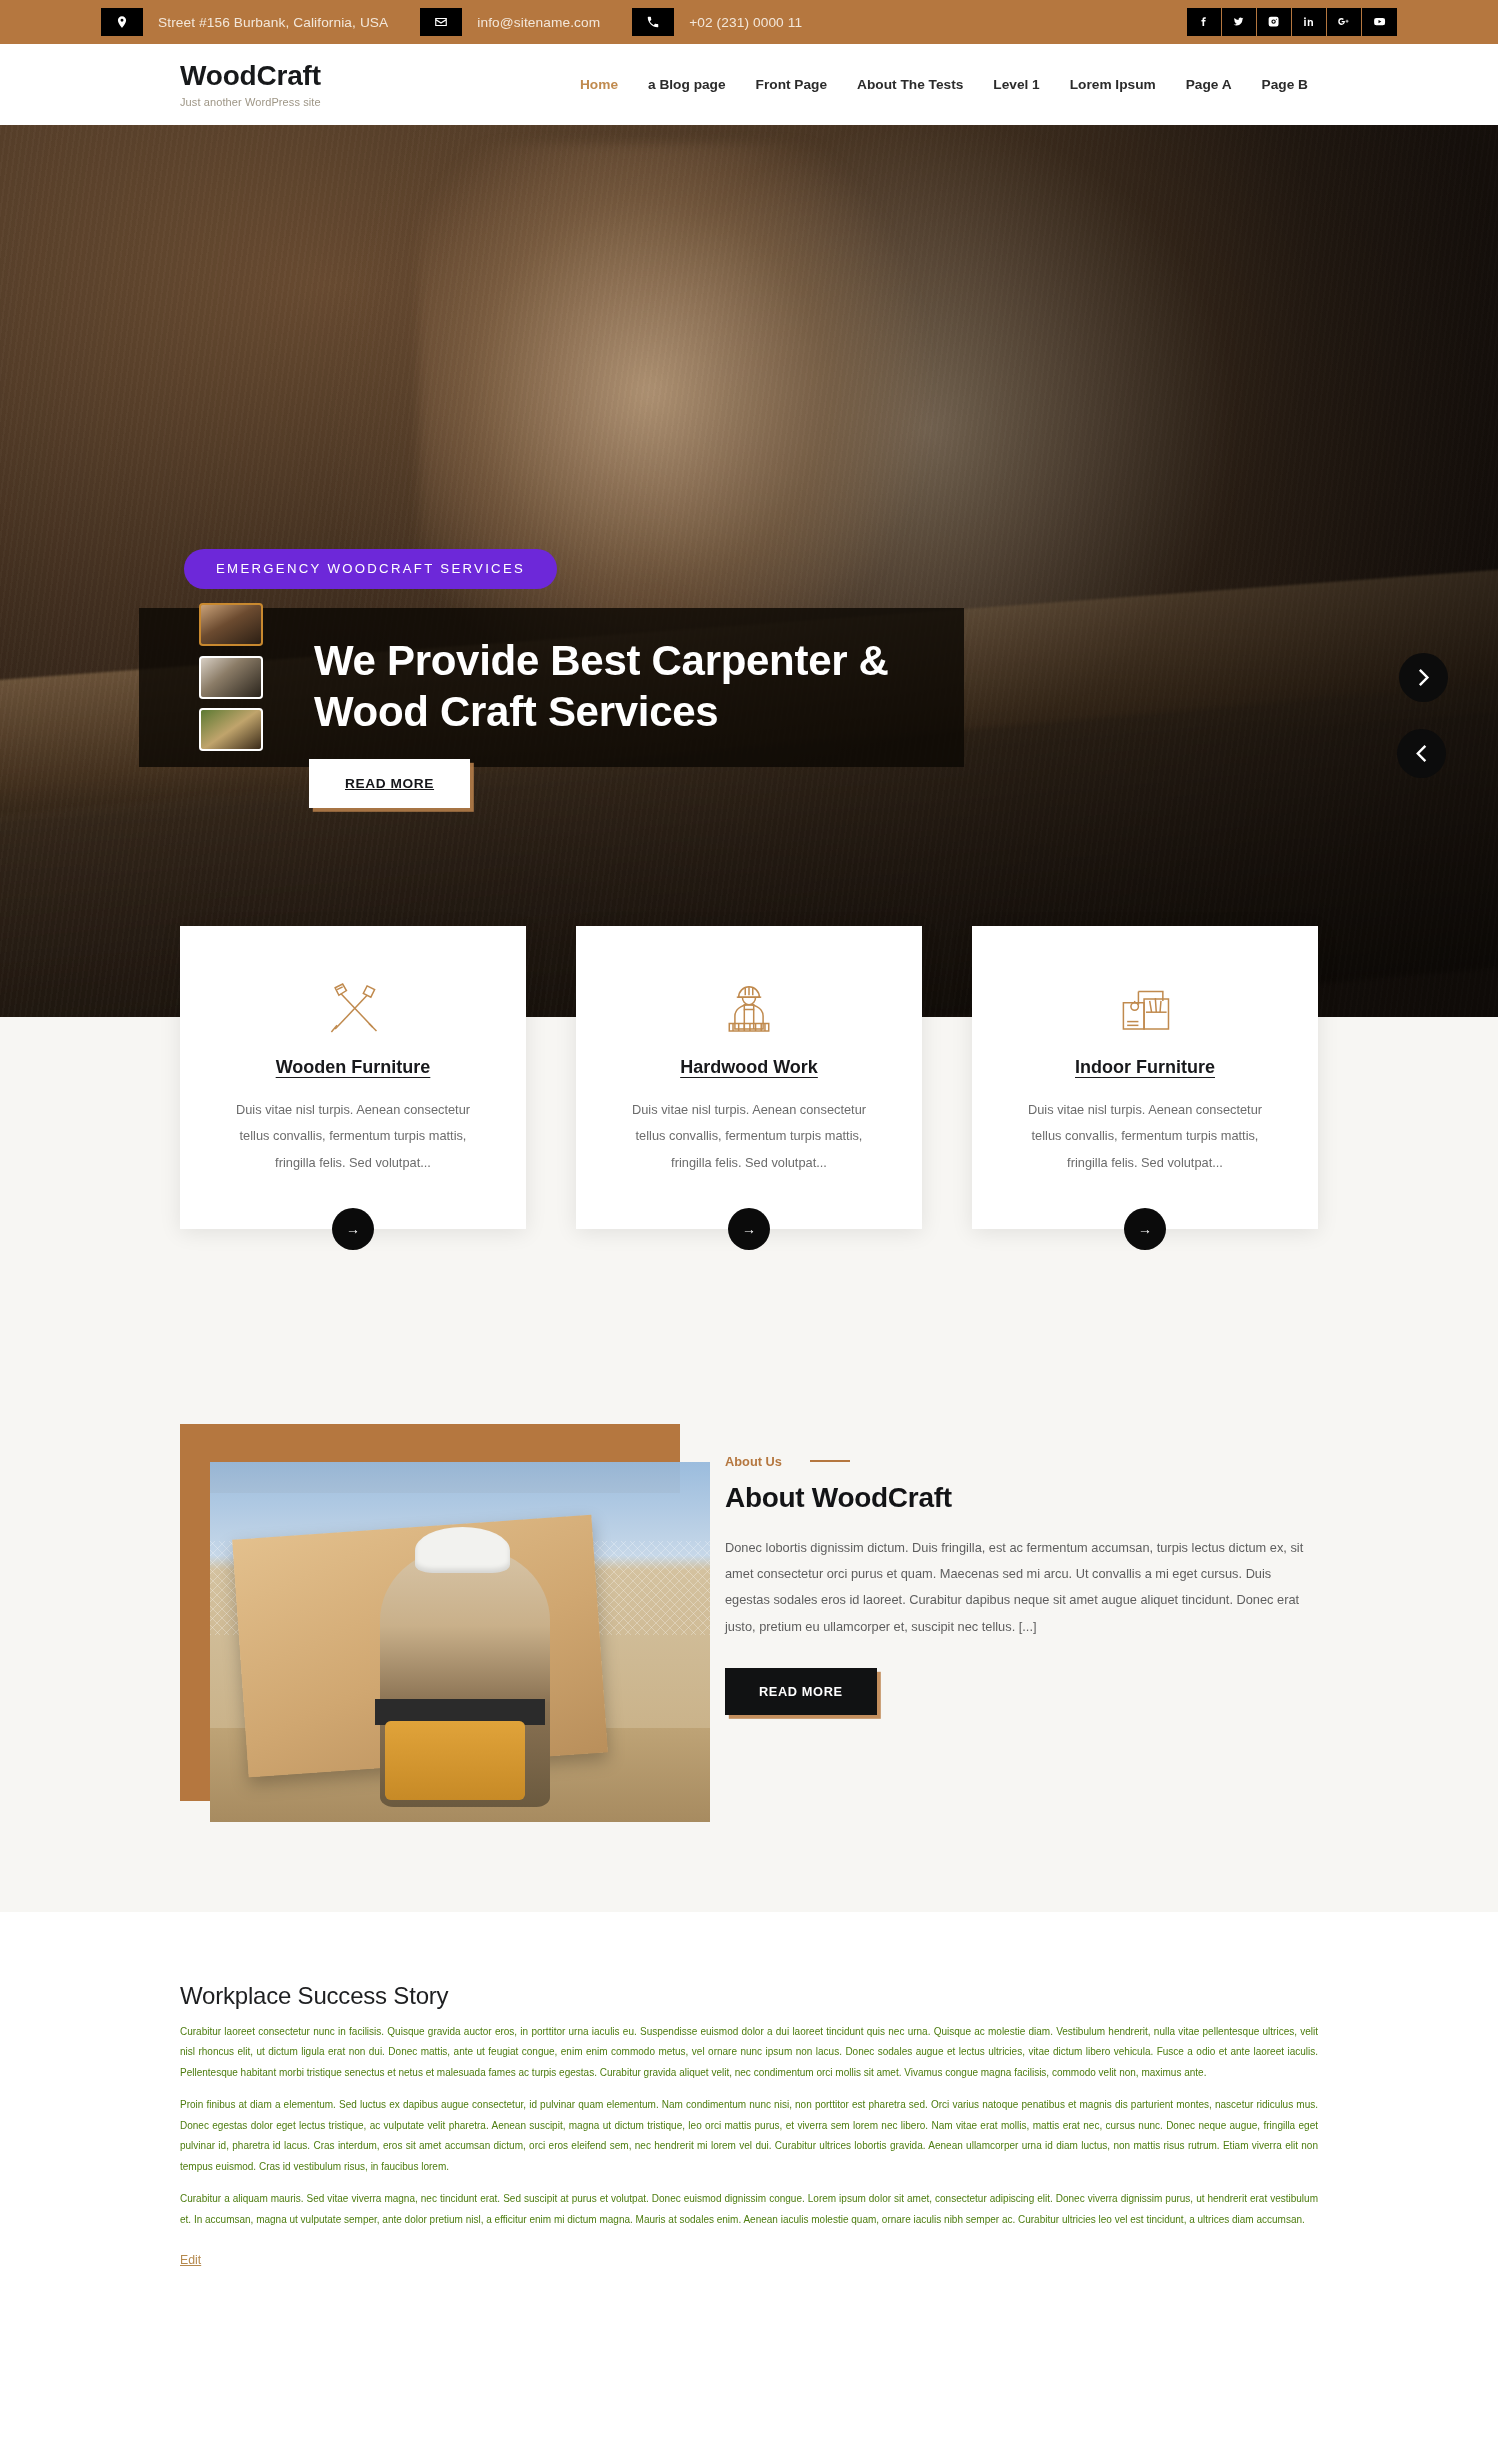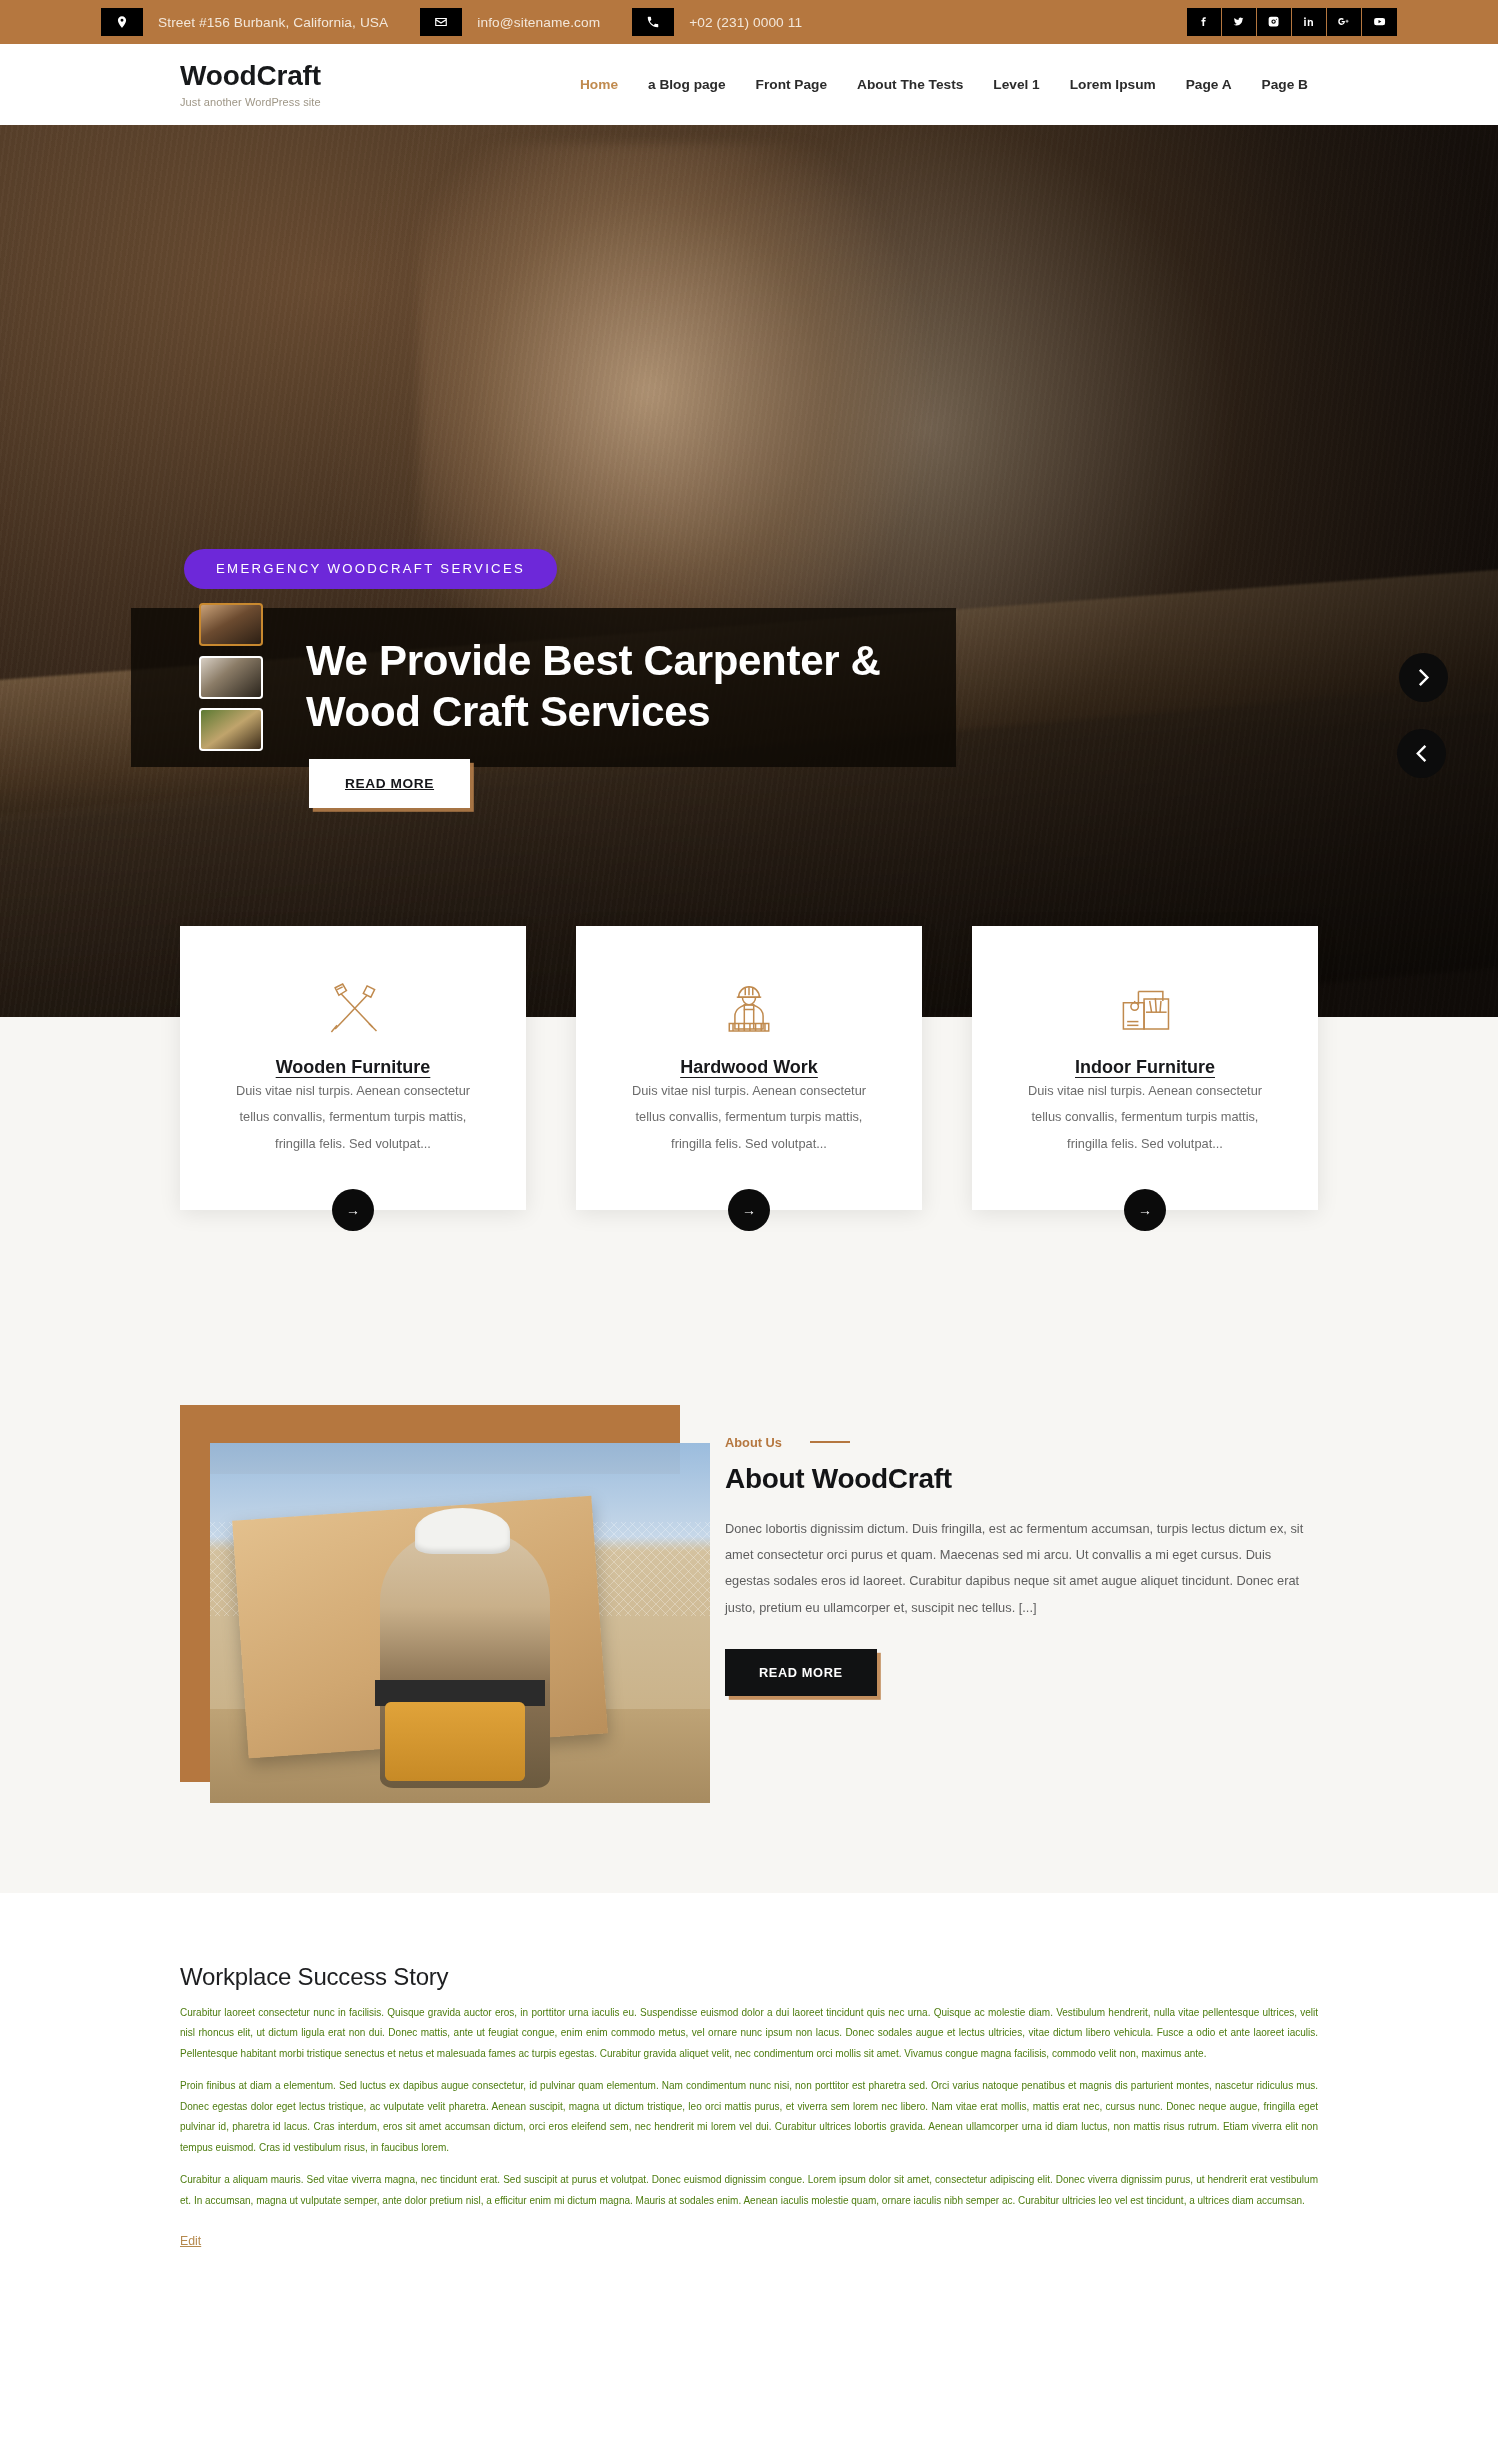--- a/index.html
+++ b/index.html
@@ -165,21 +165,21 @@
     border-radius: 28px;
     padding: 12.3px 32px;
     font-size: 13.2px;
     letter-spacing: 2.3px;
     font-weight: 500;
     display:inline-block;
     white-space: nowrap;
   }
   .hero-title {
     position:absolute;
-    left: 30px; top: 483px;
+    left: 38px; top: 483px;
     width: 825px;
     background: rgba(12,8,4,0.82);
     padding: 26.5px 36px 30px 175px;
     color: #fff;
     font-size: 42px;
     line-height: 1.22;
     font-weight: 700;
     letter-spacing: -0.3px;
     box-sizing: border-box;
   }
@@ -259,20 +259,21 @@
     font-weight: 700;
     color: #18191c;
     margin-top: 13.2px;
     text-decoration: underline;
     text-underline-offset: 3.8px;
   }
   .card-text {
     font-size: 12.8px;
     line-height: 2.05;
     color: #6c6c6c;
+    margin-top: 19px;
   }
   .card-arrow {
     position:absolute;
     left: 50%; bottom: -21px;
     transform: translateX(-50%);
     width: 42px; height: 42px;
     border-radius: 50%;
     background: #0b0b0b;
     color:#fff;
     display:flex; align-items:center; justify-content:center;

